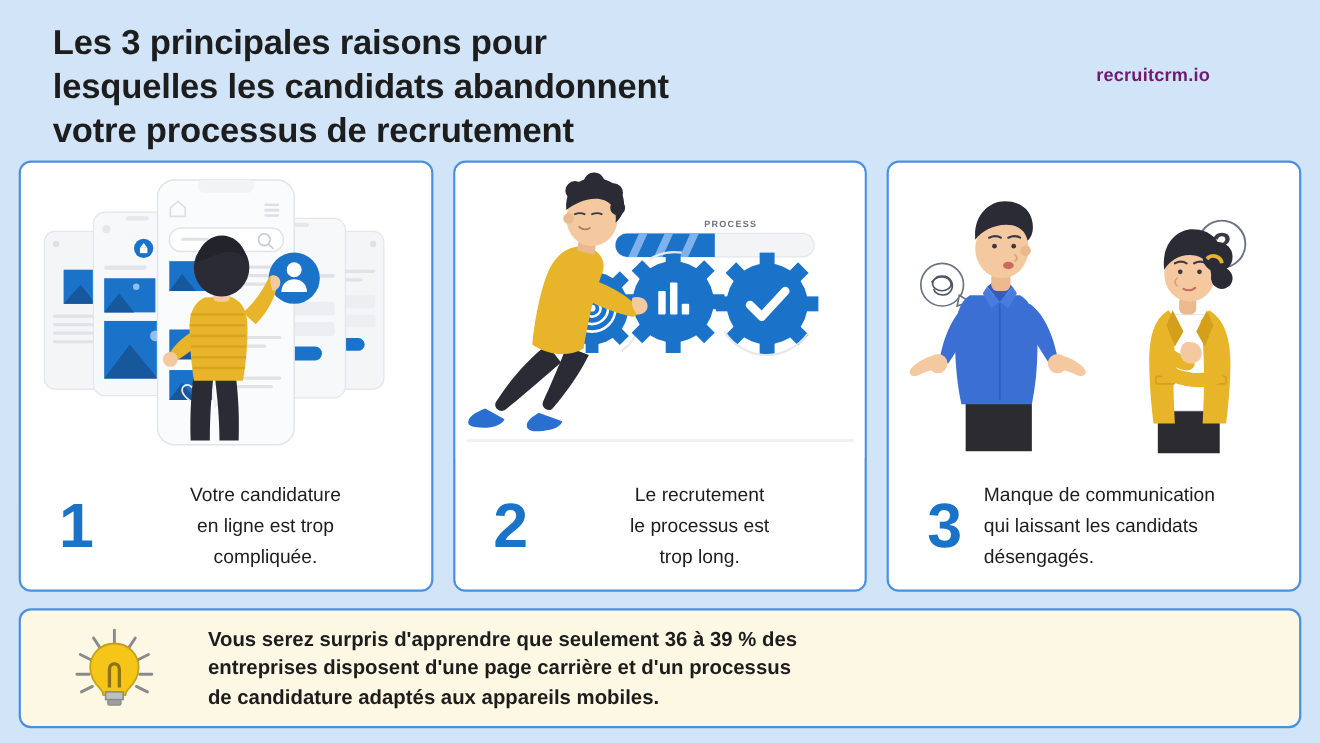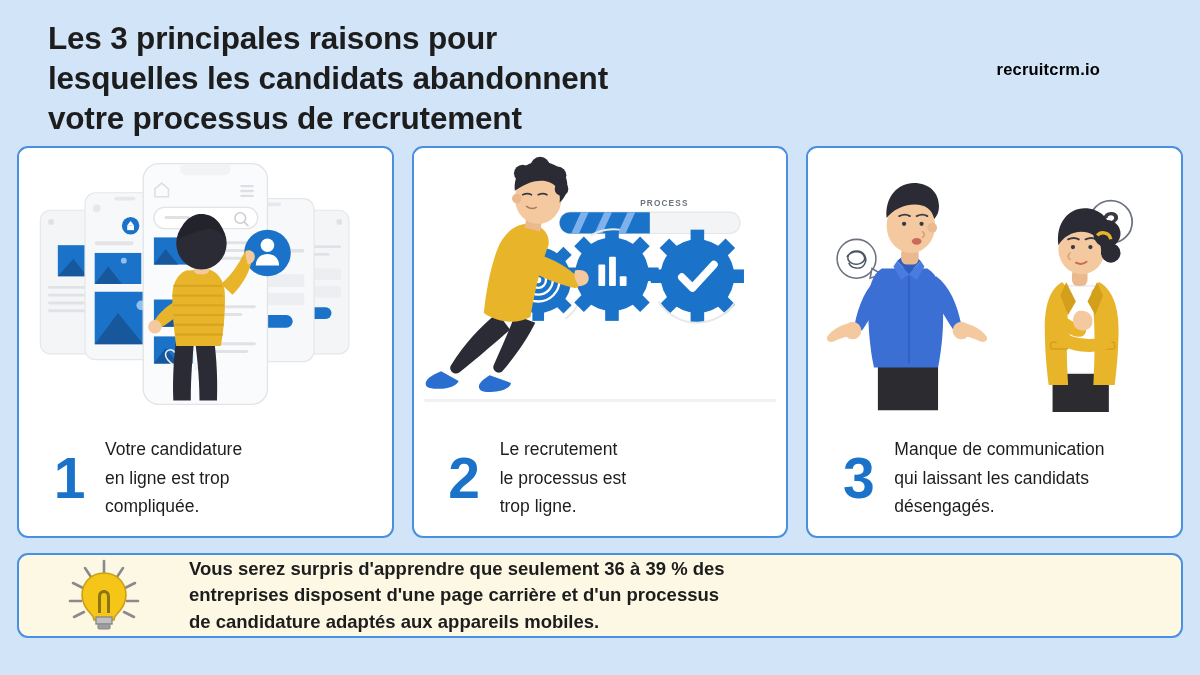--- a/index.html
+++ b/index.html
@@ -37,21 +37,21 @@
     color: #1d1d1d;
     letter-spacing: -0.2px;
     white-space: pre-line;
   }
   .brand {
     position: absolute;
     right: 40px;
     top: 60px;
     font-size: 16.5px;
     font-weight: bold;
-    color: #000000;
+    color: #701a75;
     letter-spacing: 0.2px;
   }
 
   
   .cards {
     position: absolute;
     left: 17px;
     top: 146px;
     width: 1166px;
     height: 392px;
@@ -98,29 +98,29 @@
     letter-spacing: -1px;
   }
   .ctext {
     font-size: 17.5px;
     line-height: 1.62;
     color: #1d1d1d;
     white-space: pre-line;
     flex: 1;
   }
   .card-3 .ctext { text-align: left; }
-  .card-1 .ctext, .card-2 .ctext { text-align: left; }
+  .card-1 .ctext, .card-2 .ctext { text-align: center; }
 
   
   .banner {
     position: absolute;
     left: 17px;
     top: 553px;
     width: 1166px;
-    height: 85px;
+    height: 109px;
     background: #fdf8e4;
     border: 2px solid #4a90e2;
     border-radius: 11px;
     box-sizing: border-box;
     display: flex;
     align-items: center;
   }
   .bulb {
     width: 170px;
     flex: none;
@@ -390,21 +390,21 @@
             <circle cx="130" cy="15" r="10" fill="#2b2b35"></circle>
             <circle cx="148" cy="24" r="9" fill="#2b2b35"></circle>
             <circle cx="152" cy="38" r="7" fill="#2b2b35"></circle>
           </g>
         </svg>
       </div>
       <div class="caption">
         <div class="num">2</div>
         <div class="ctext">Le recrutement
 le processus est
-trop ligne.</div>
+trop long.</div>
       </div>
     </div>
 
     <div class="card card-3">
       <div class="illus">
         <svg viewBox="0 0 384 272" xmlns="http://www.w3.org/2000/svg">
           <rect x="0" y="0" width="384" height="272" fill="#ffffff"></rect>
 
           <g>
             <circle cx="50" cy="110" r="20" fill="#ffffff" stroke="#6b7280" stroke-width="1.6"></circle>

